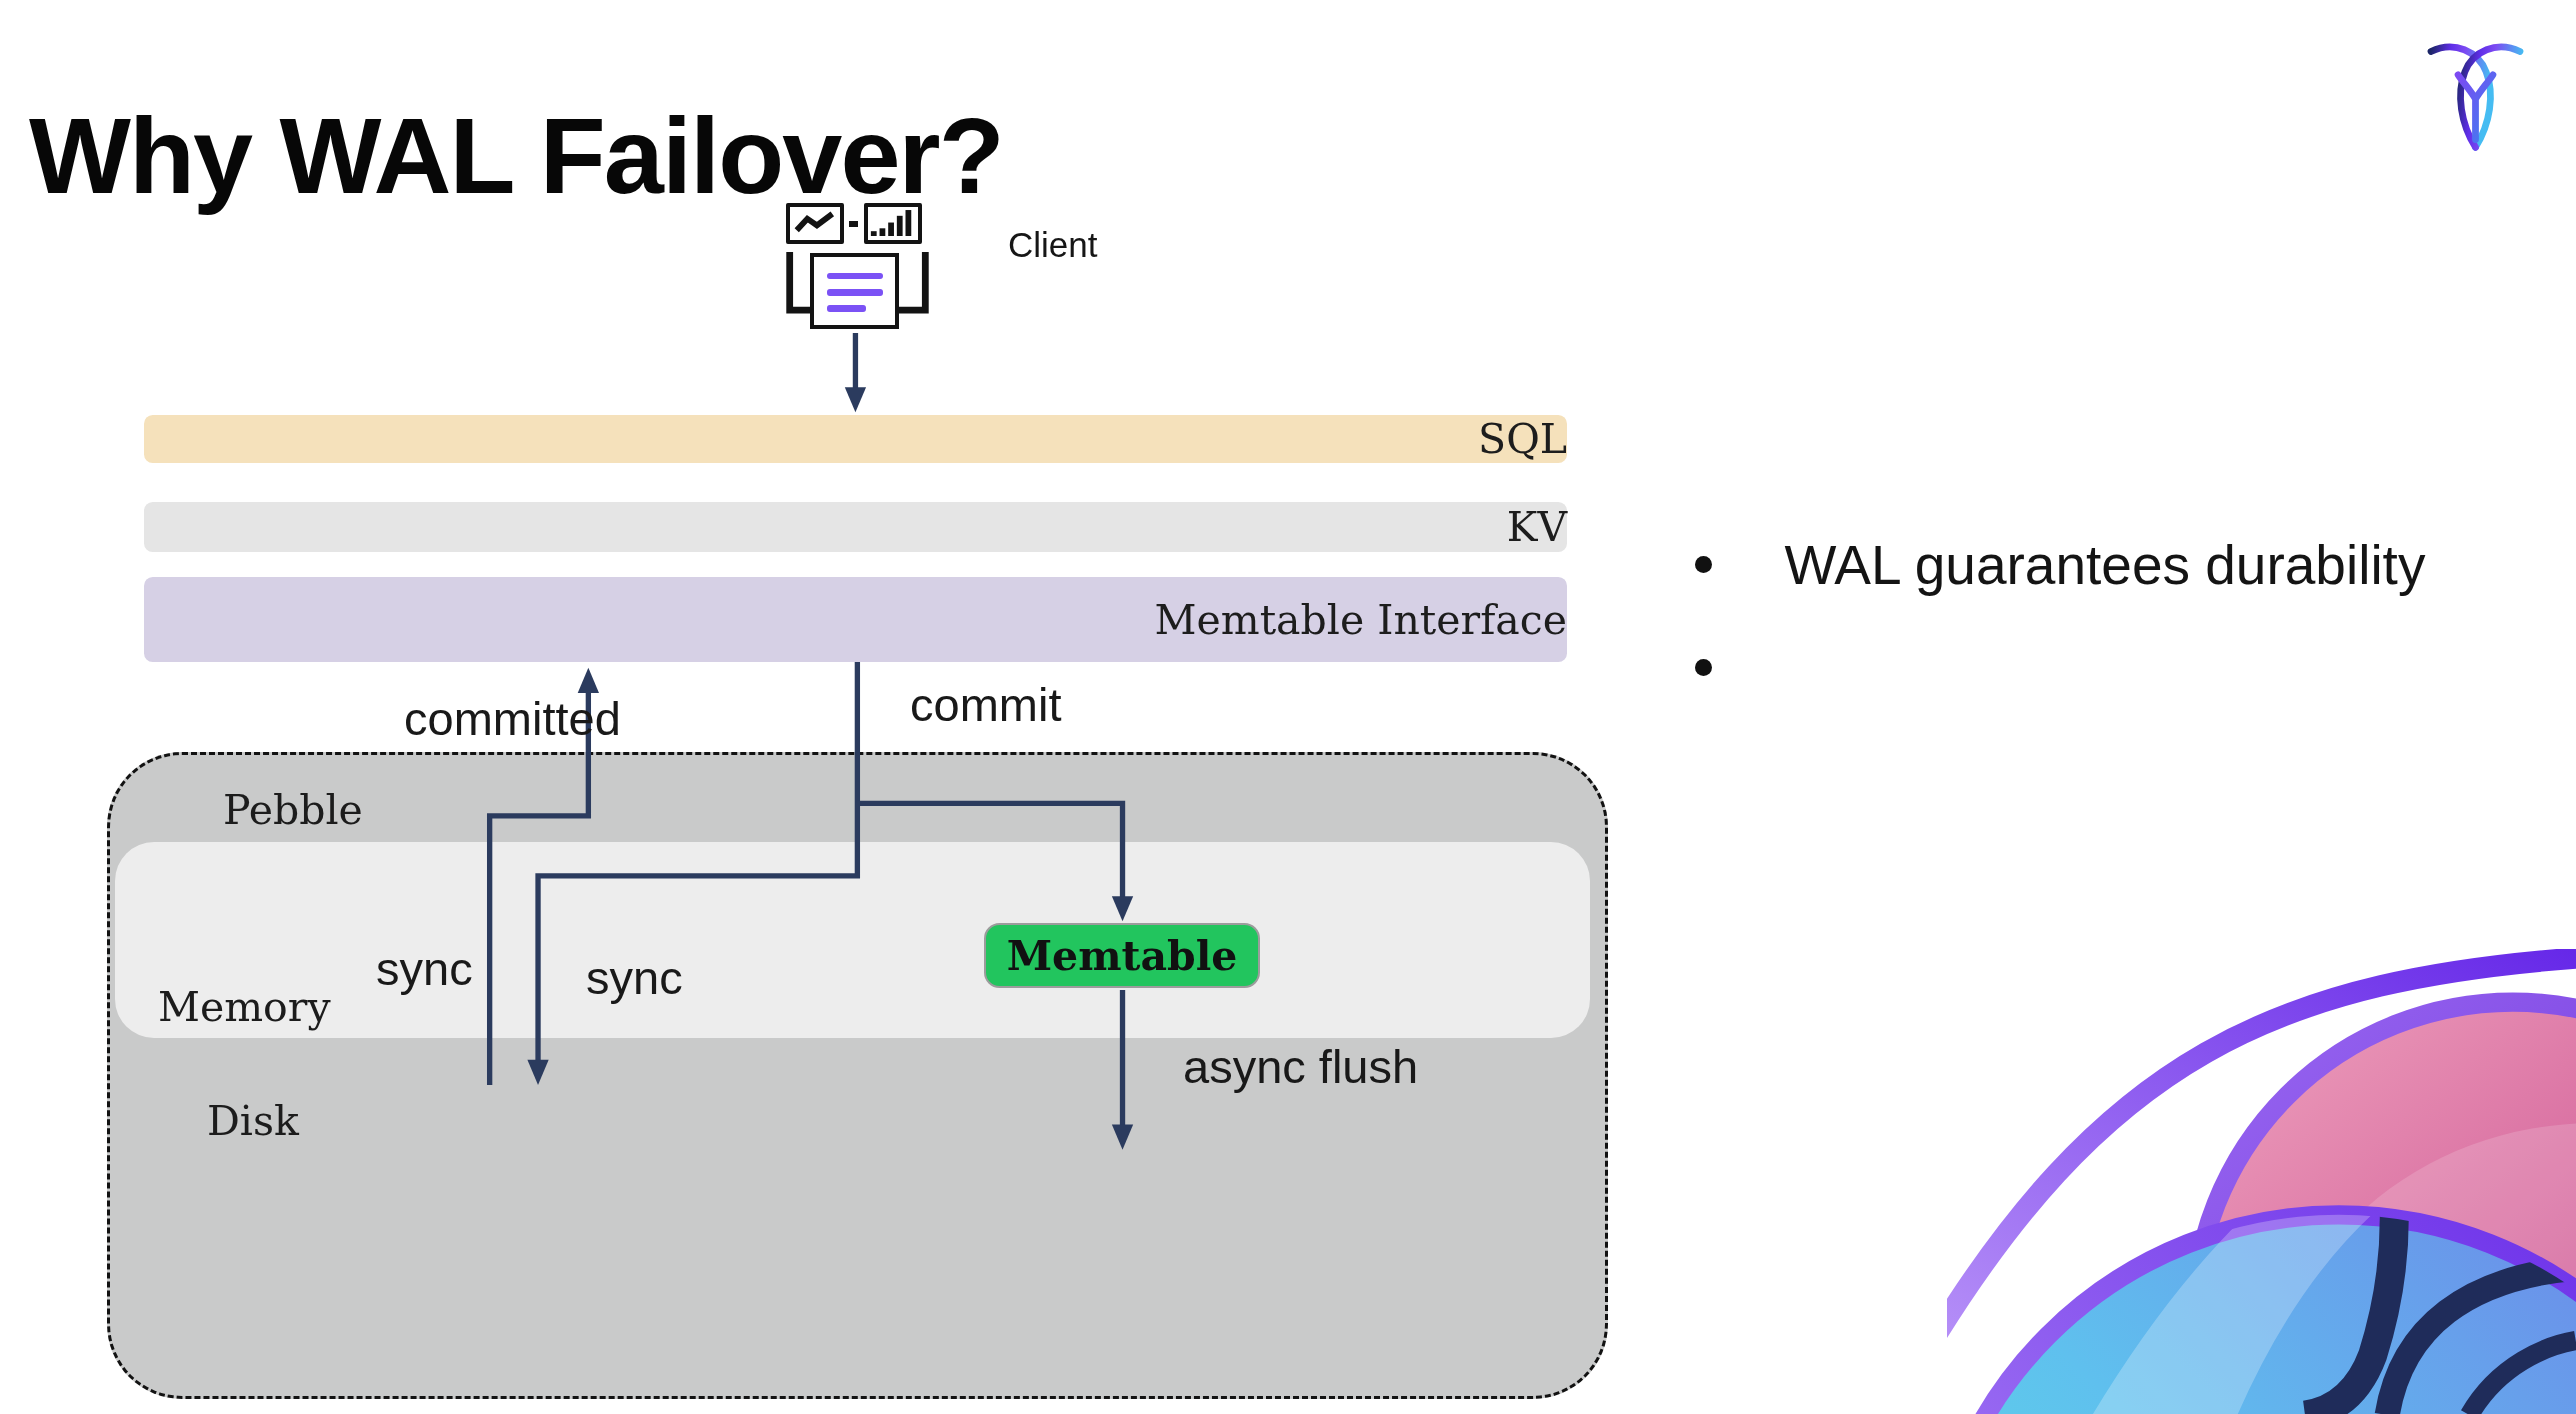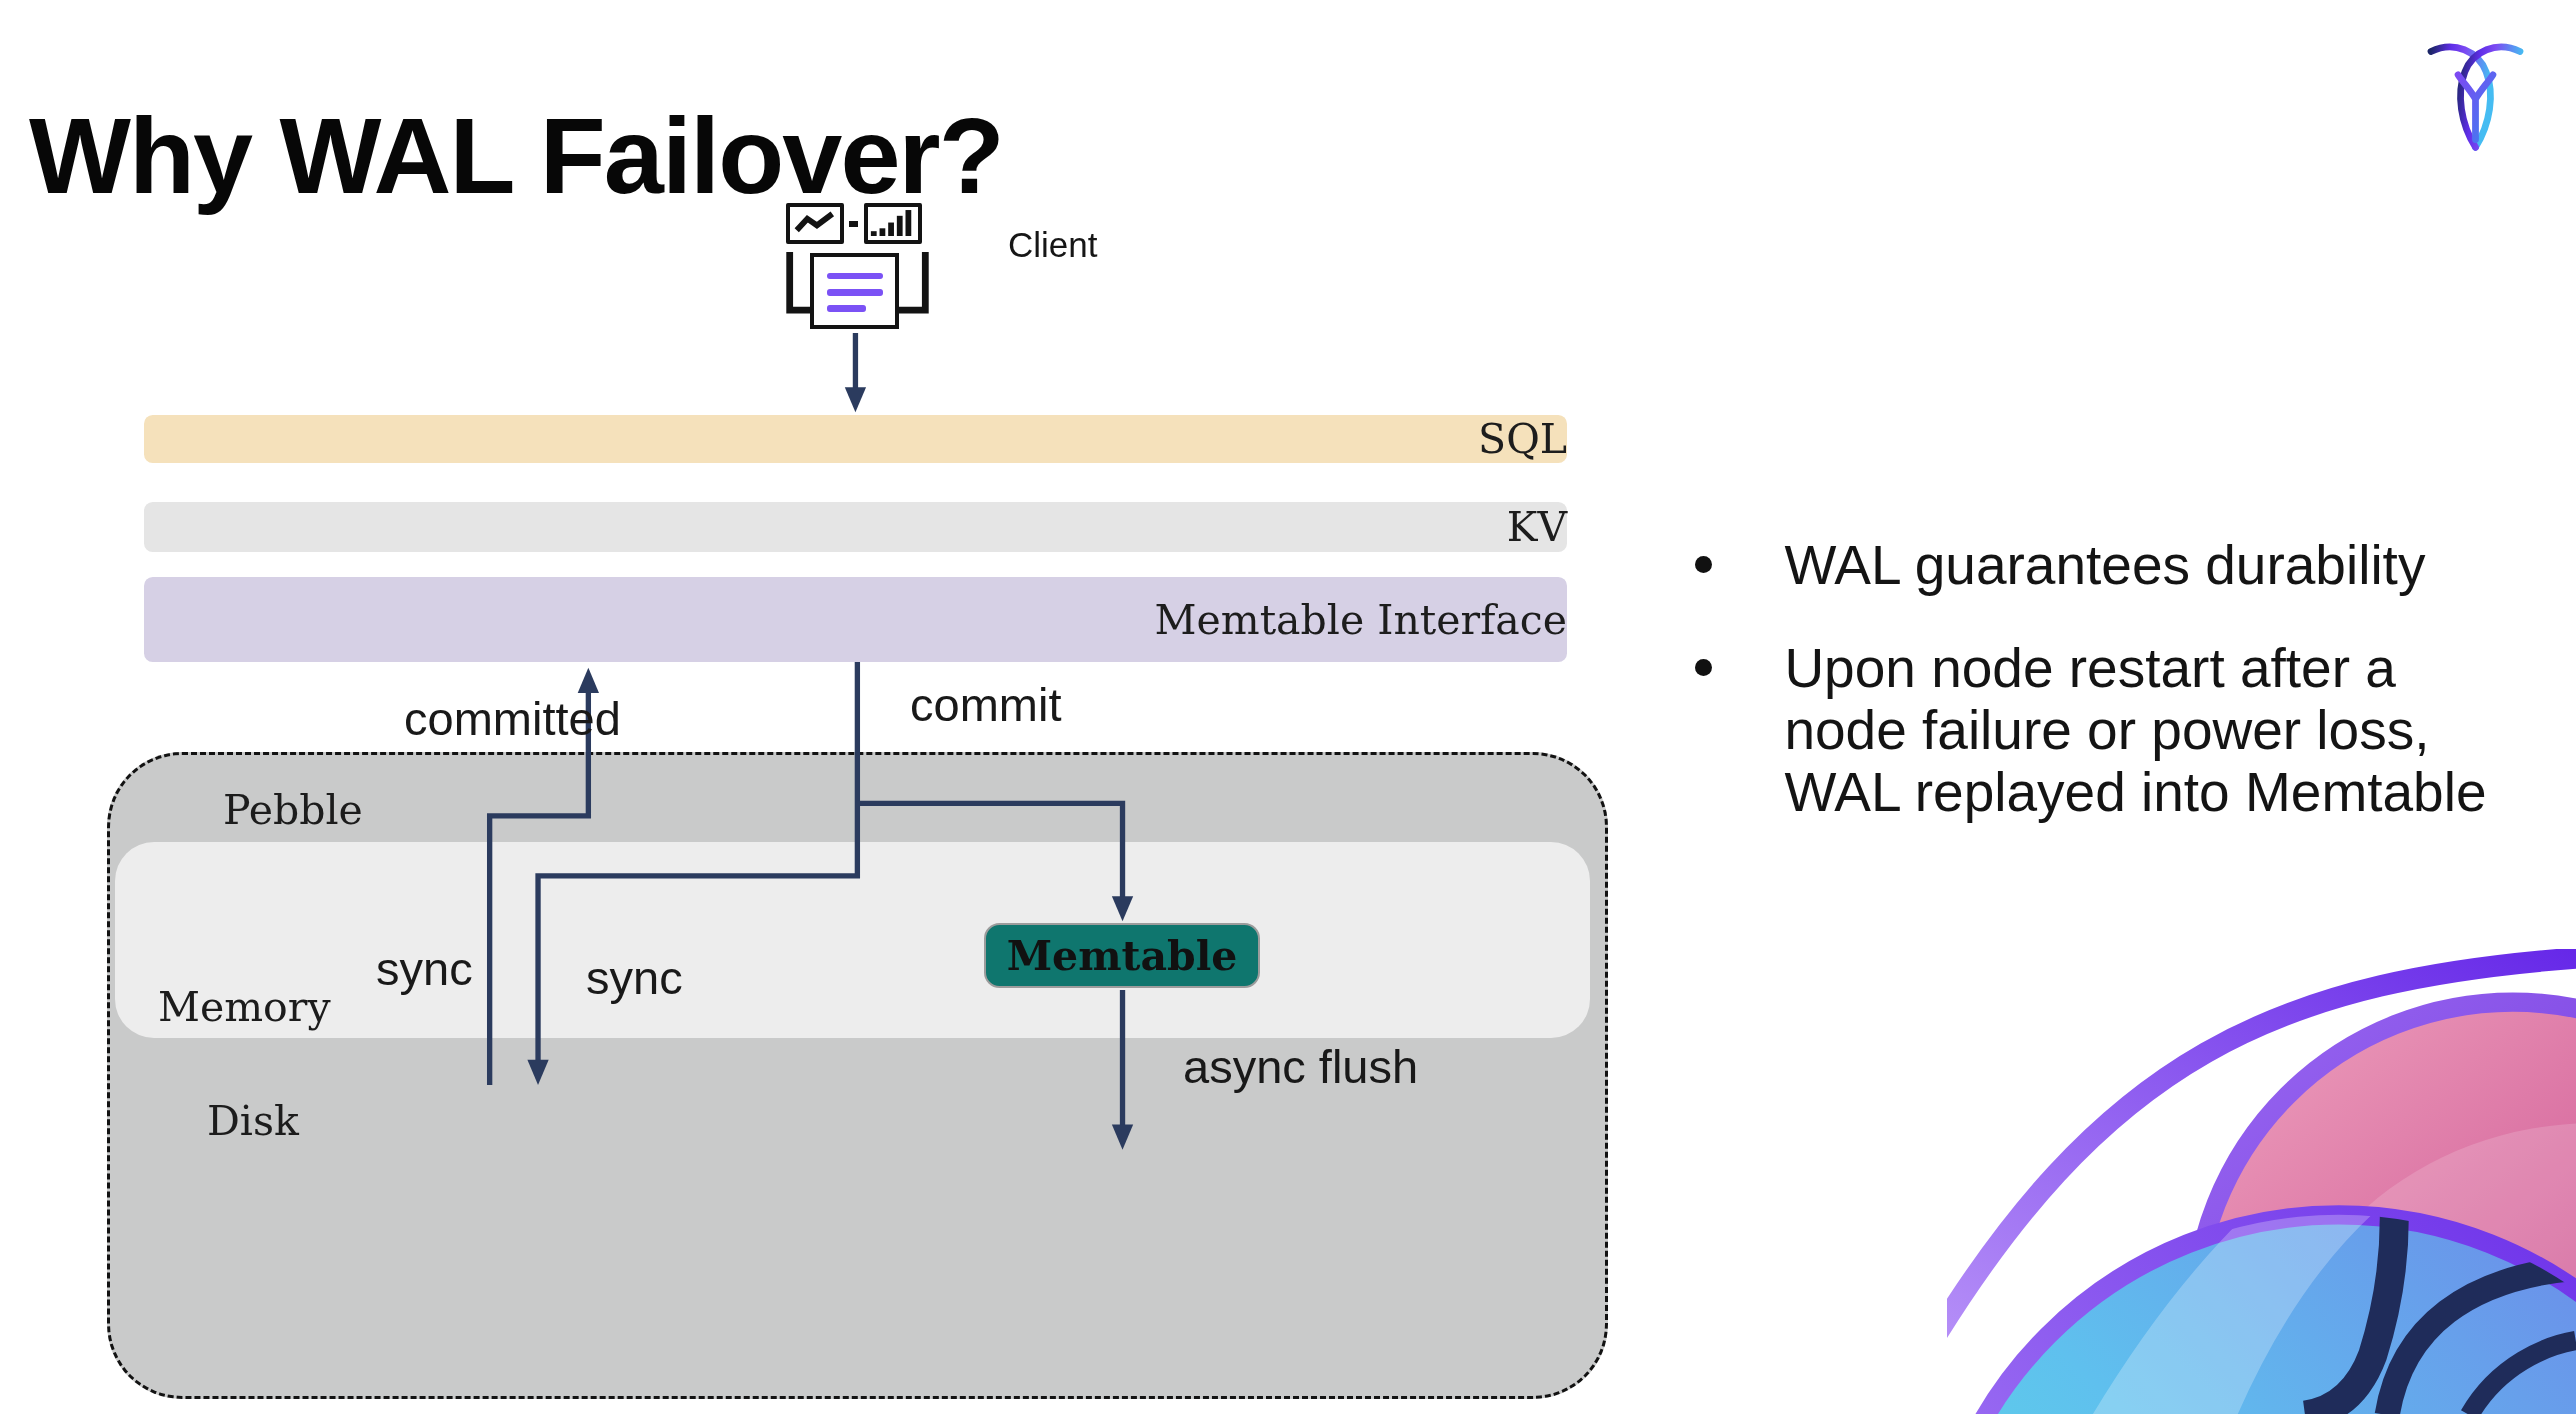--- a/index.html
+++ b/index.html
@@ -34,21 +34,21 @@
   .pebble{position:absolute;left:107px;top:752px;width:1501px;height:647px;
           background:#C9CACA;border:3.9px dashed #121212;border-radius:75px;box-sizing:border-box;}
   .memory-band{position:absolute;left:115px;top:842px;width:1475px;height:196px;
                background:#EDEDED;border-radius:39px;}
   .region-label{position:absolute;font-size:41px;color:#1c1c1c;}
   .lbl-pebble{left:223px;top:786px;}
   .lbl-memory{left:158px;top:983px;}
   .lbl-disk{left:207px;top:1097px;}
 
   
-  .bluebox{position:absolute;background:#0f766e;display:flex;align-items:center;justify-content:center;
+  .bluebox{position:absolute;background:#22c55e;display:flex;align-items:center;justify-content:center;
            font-weight:bold;font-size:41px;color:#111;box-sizing:border-box;text-align:right;}
   .box-wal{left:448px;top:1087px;width:179px;height:167px;border:3.9px solid #fff;border-radius:25px;}
   .box-memtable{left:984px;top:923px;width:276px;height:65px;border:2.9px solid #9C9C9C;border-radius:15.5px;}
   .box-sstable{left:987px;top:1152px;width:278px;height:167px;border:3.9px solid #fff;border-radius:29px;}
 
   
   .arrows{position:absolute;left:0;top:0;width:2576px;height:1415px;pointer-events:none;}
   .edge-label{position:absolute;font-size:47px;color:#191919;white-space:nowrap;}
   .lbl-committed{left:404px;top:691px;}
   .lbl-commit{left:910px;top:677px;}
@@ -145,23 +145,20 @@
   <div class="edge-label lbl-sync-commit">sync</div>
   <div class="edge-label lbl-async">async flush</div>
 
   <div class="bullets">
     <div class="bullet">
       <div class="bullet-dot"></div>
       <div class="bullet-text">WAL guarantees durability</div>
     </div>
     <div class="bullet">
       <div class="bullet-dot"></div>
-      <div class="bullet-text">Upon node restart after a
-node failure or power loss,
-WAL replayed into Memtable</div>
     </div>
   </div>
 
   <svg class="logo" viewBox="0 0 104 122">
     <defs>
       <linearGradient id="gLogo" x1="0" y1="0" x2="1" y2="0.25">
         <stop offset="0" stop-color="#1B2566"></stop>
         <stop offset="0.32" stop-color="#5F2EE8"></stop>
         <stop offset="0.55" stop-color="#7C4AF2"></stop>
         <stop offset="1" stop-color="#45BCF2"></stop>

